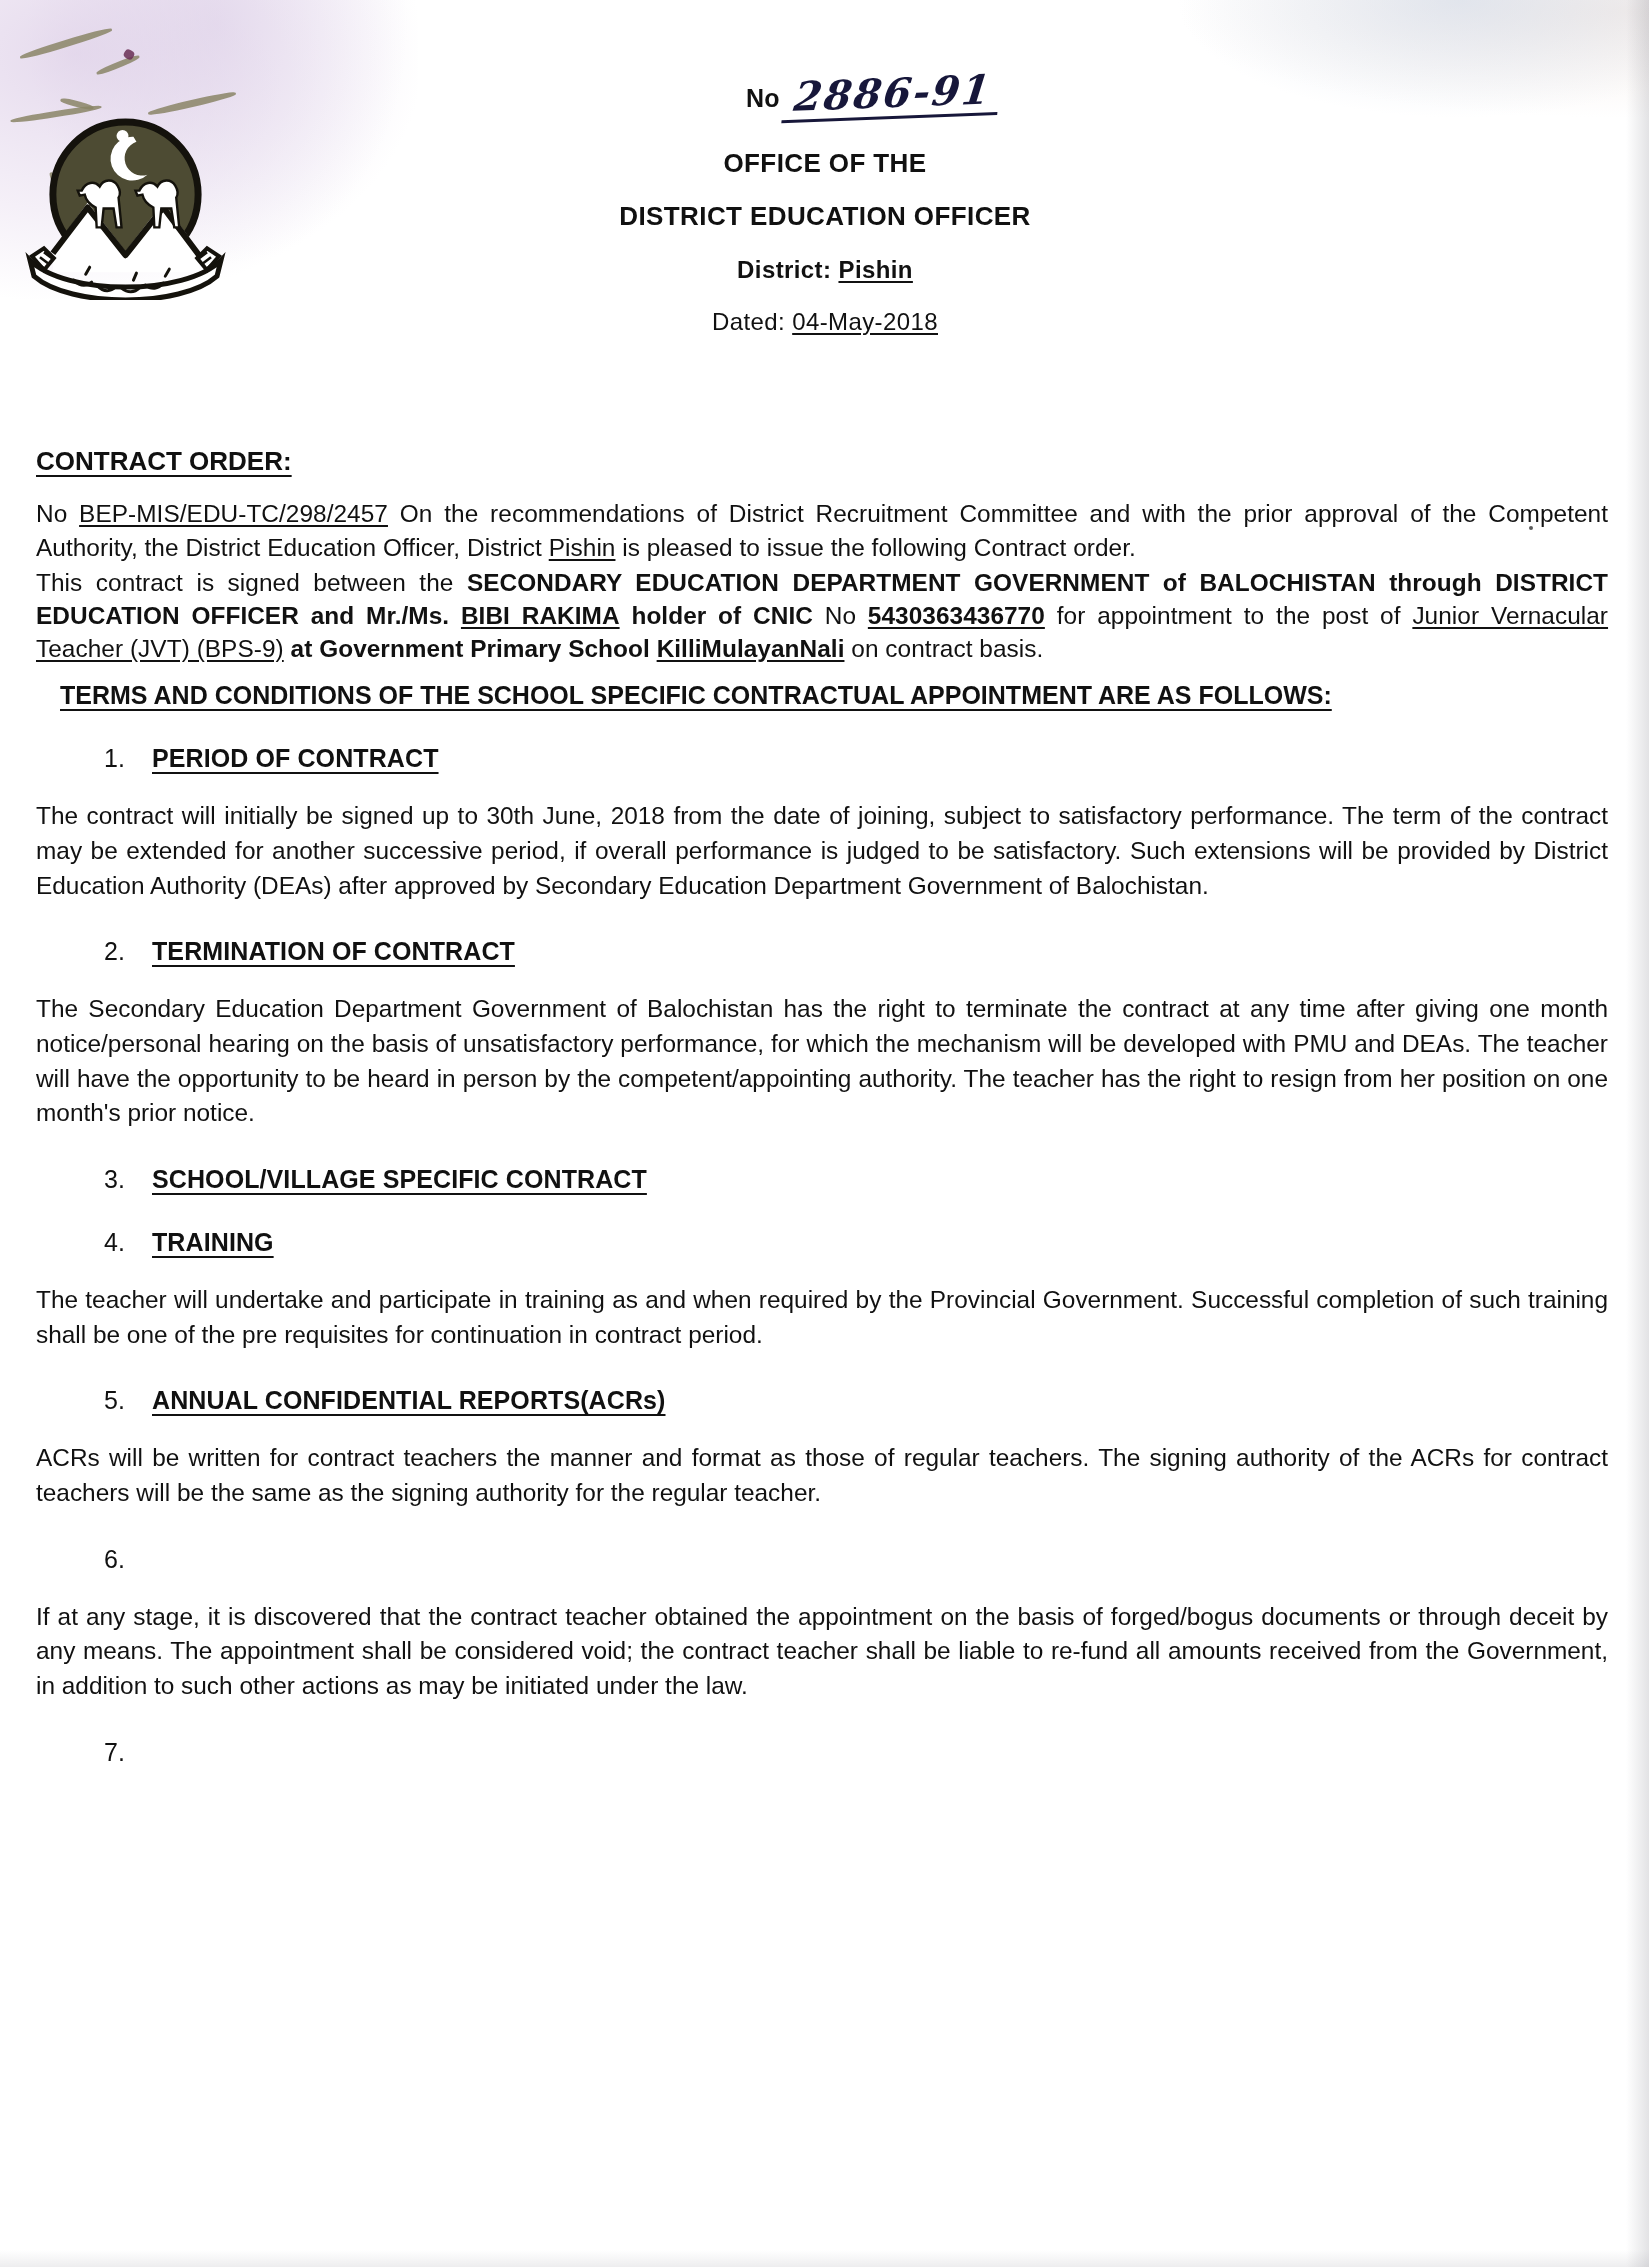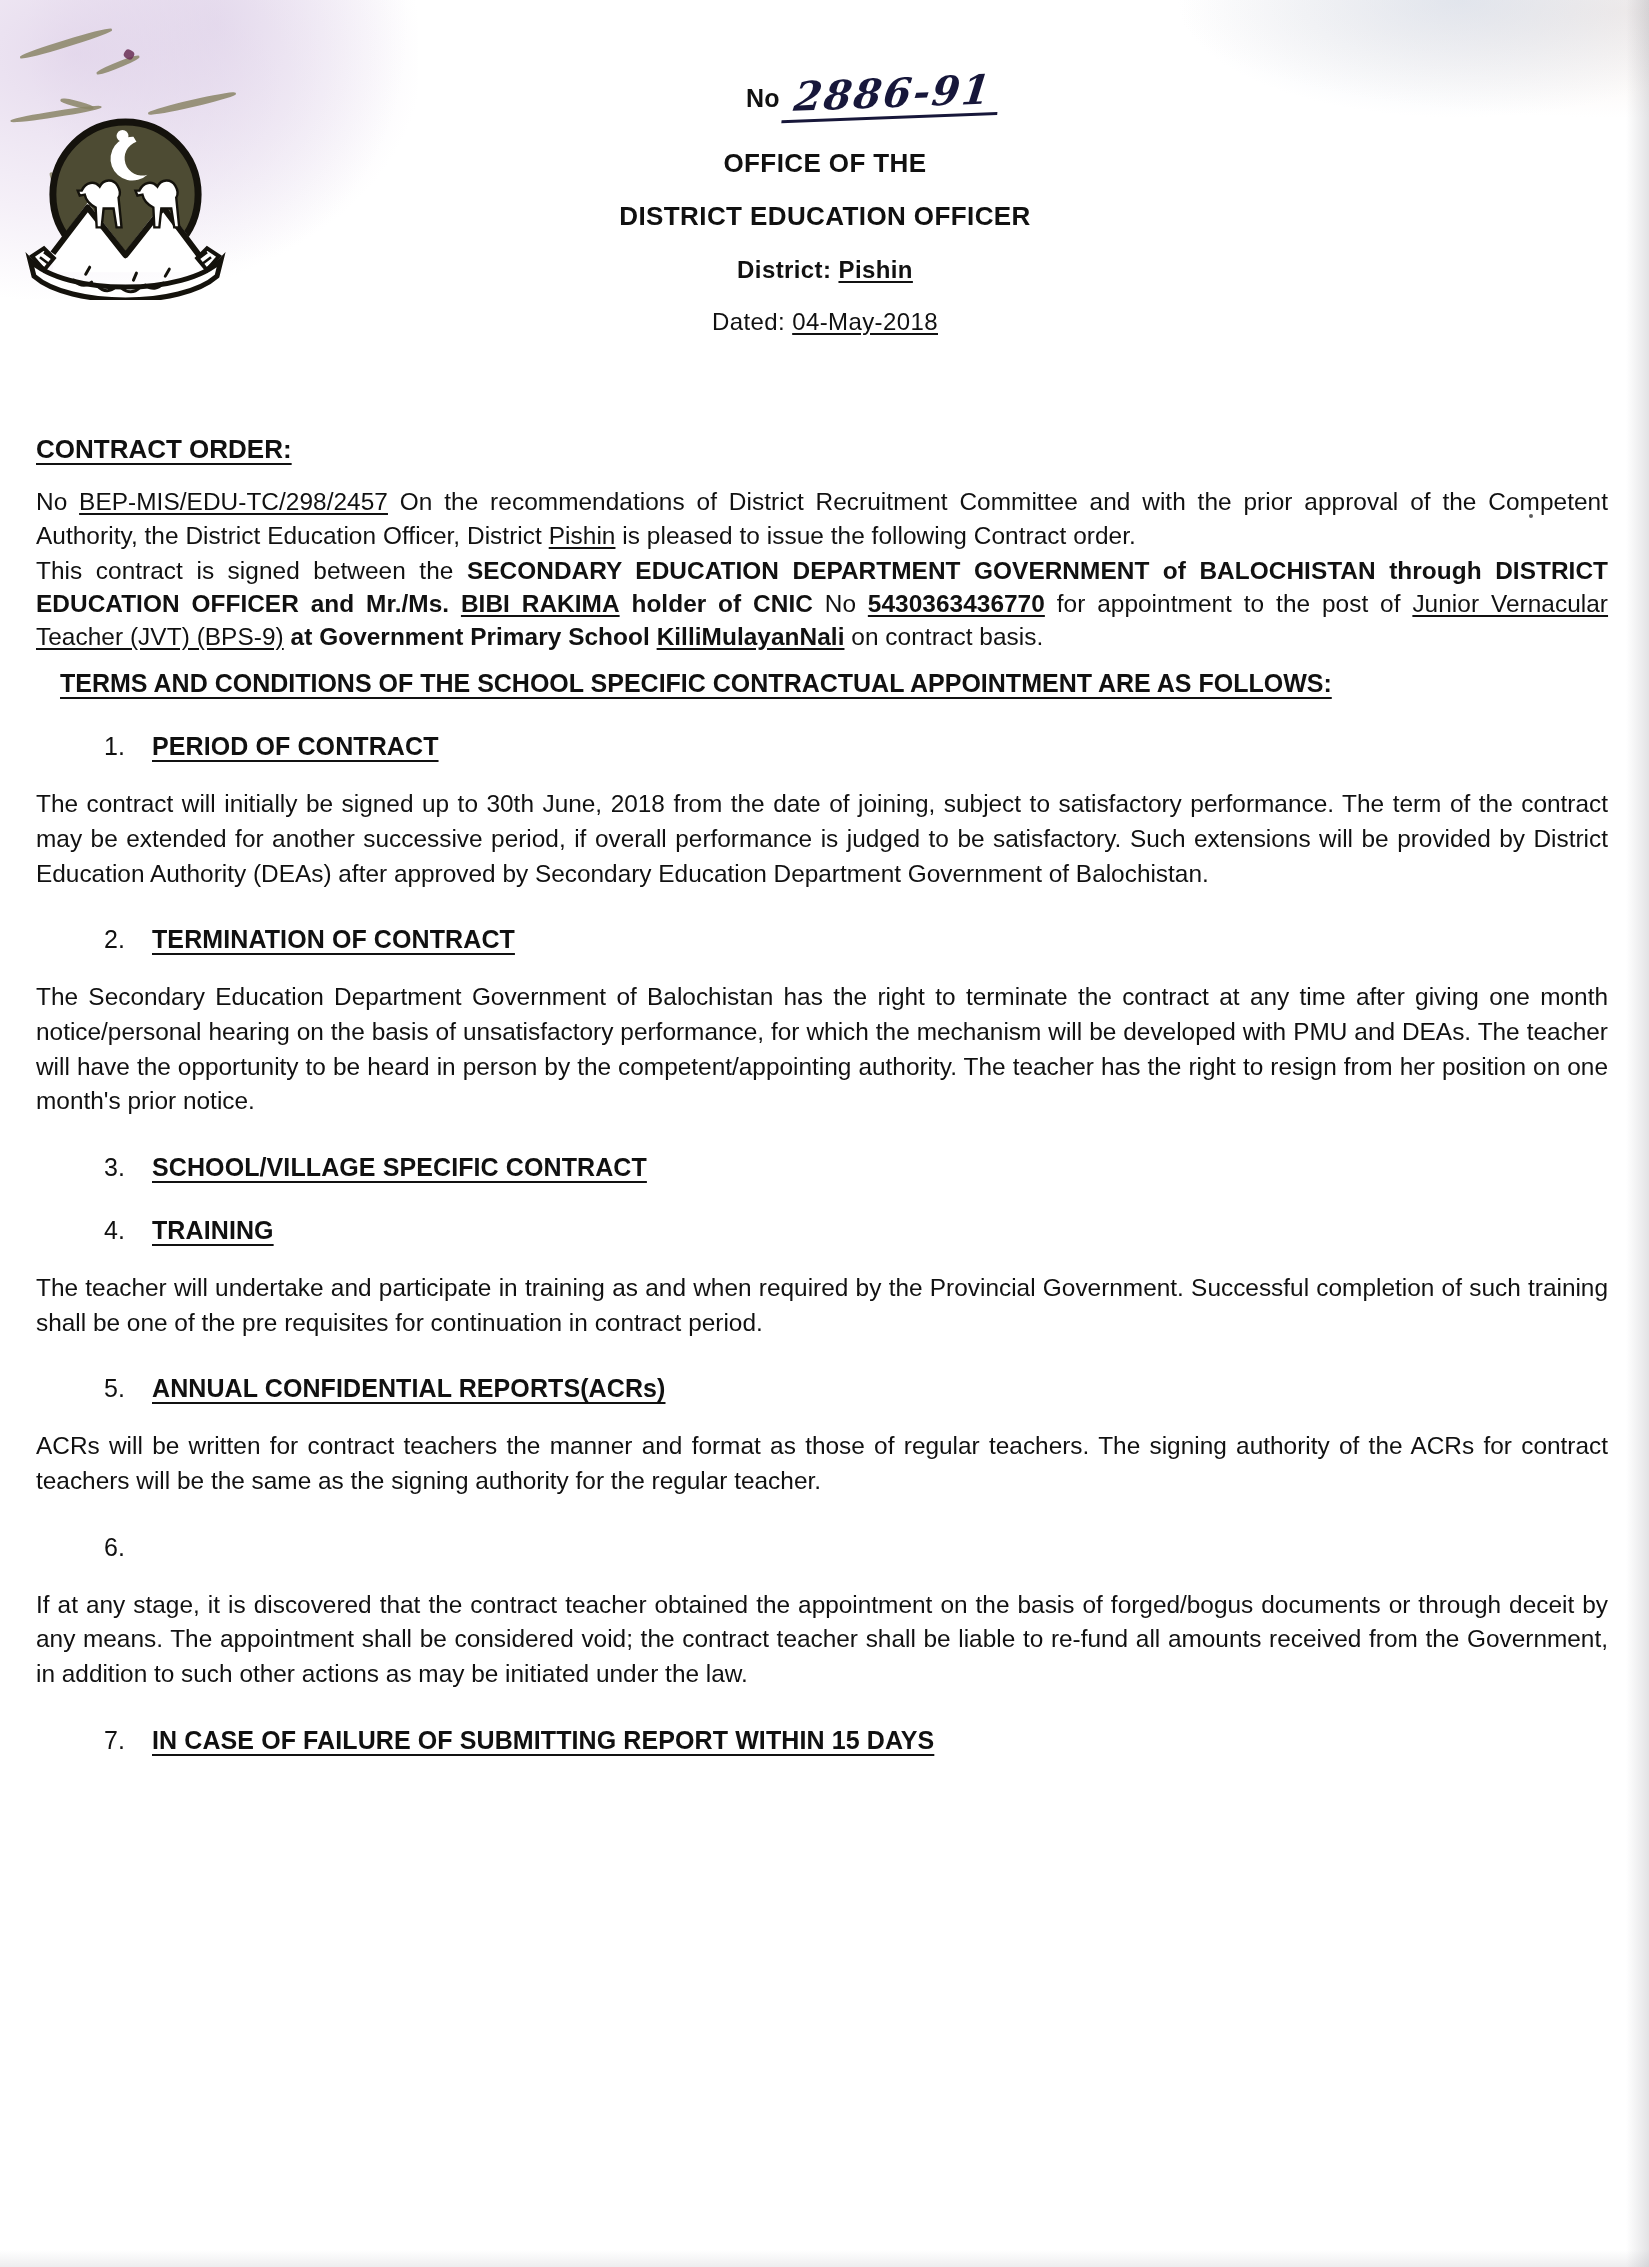--- a/index.html
+++ b/index.html
@@ -116,21 +116,21 @@
     font-size: 24px;
     font-weight: 700;
     margin-top: 24px;
   }
   .u { text-decoration: underline; text-underline-offset: 3px; }
 
   
   .body-block {
     position: absolute;
     left: 36px;
-    top: 434px;
+    top: 446px;
     width: 1572px;
   }
   .para {
     font-size: 24.4px;
     line-height: 1.40;
     text-align: justify;
     margin: 0 0 2px 0;
     letter-spacing: 0.05px;
   }
   .para.compact { line-height: 1.34; }
@@ -335,19 +335,18 @@
     <div class="section">
       <div class="sec-title-row">
         <span class="sec-num">6.</span>
       </div>
       <div class="sec-body">If at any stage, it is discovered that the contract teacher obtained the appointment on the basis of forged/bogus documents or through deceit by any means. The appointment shall be considered void; the contract teacher shall be liable to re-fund all amounts received from the Government, in addition to such other actions as may be initiated under the law.</div>
     </div>
 
     <div class="section">
       <div class="sec-title-row">
         <span class="sec-num">7.</span>
-        <span class="sec-title">IN CASE OF FAILURE OF SUBMITTING REPORT WITHIN 15 DAYS</span>
       </div>
     </div>
 
   </div>
 </div>
 
 
 </body></html>

